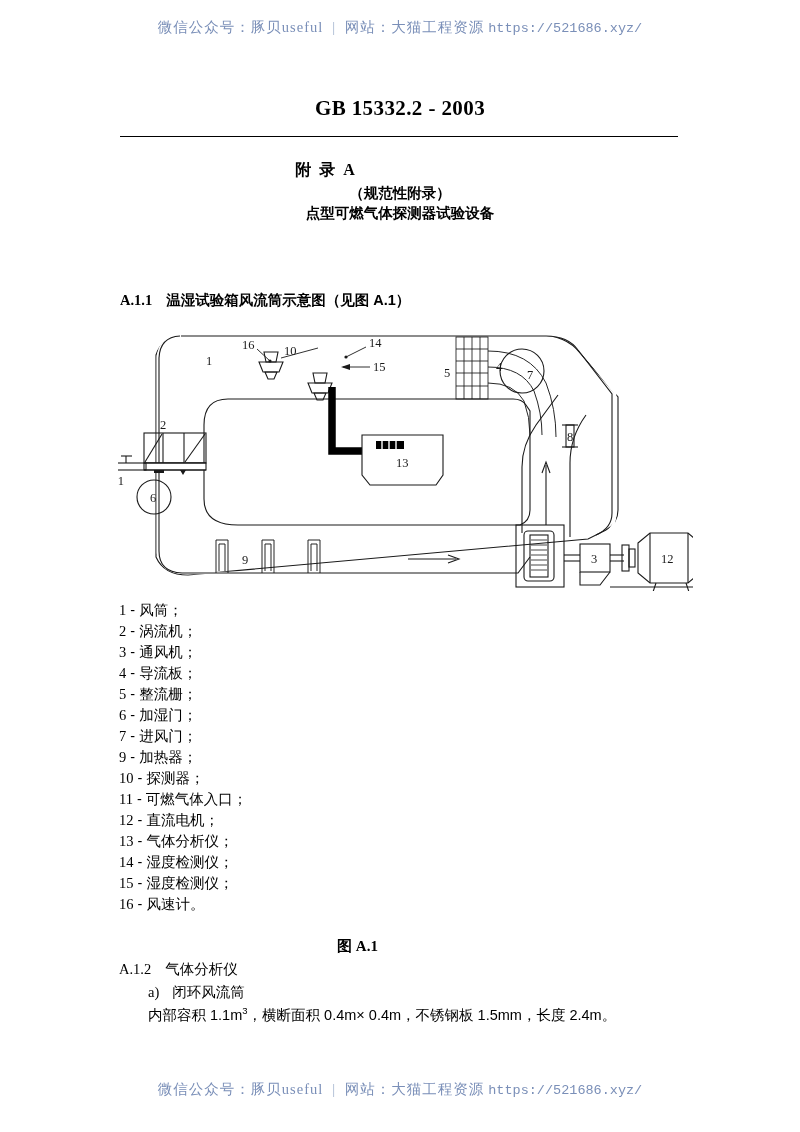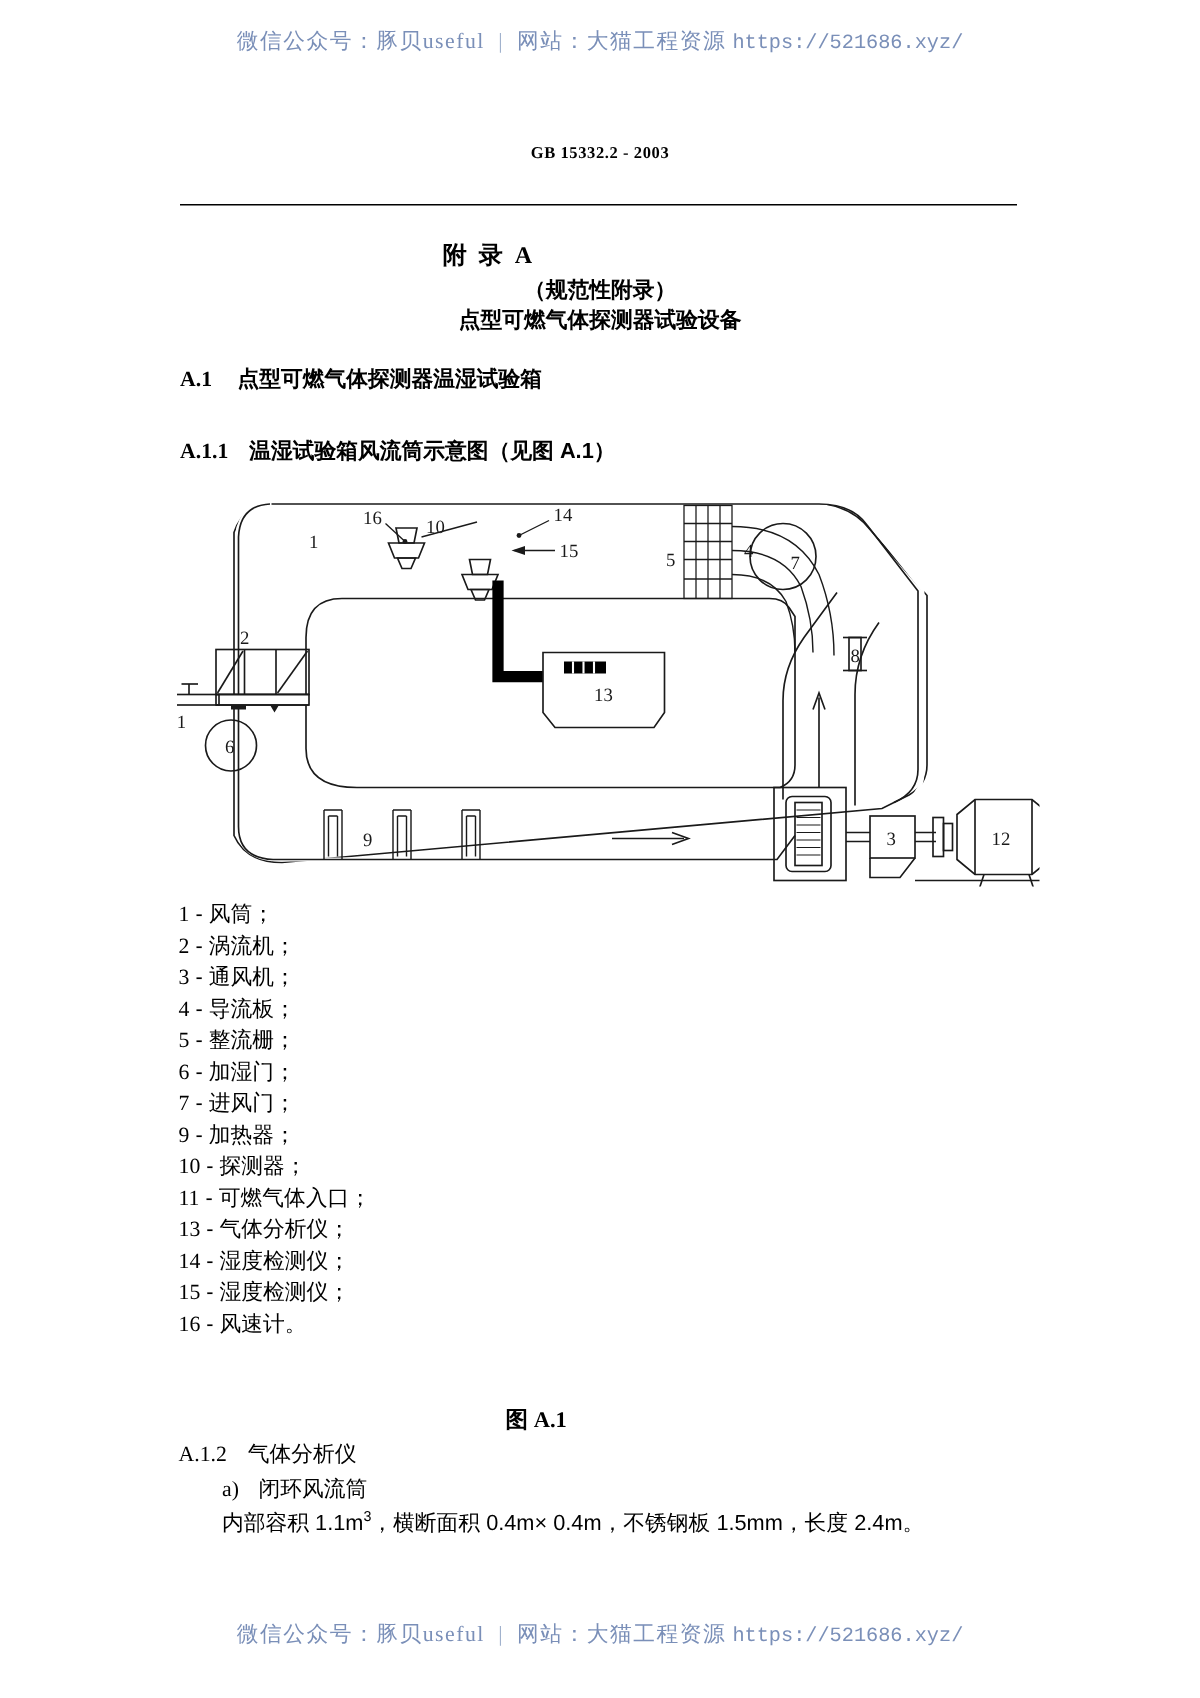--- a/index.html
+++ b/index.html
@@ -51,21 +51,21 @@
   .watermark .wm-lbl { letter-spacing: 1px; text-align: center; }
 
   
   .doc-number {
     position: absolute;
     left: 0;
     top: 96px;
     width: 800px;
     text-align: center;
     font-weight: bold;
-    font-size: 11px;
+    font-size: 21px;
     letter-spacing: .4px;
   }
   .head-rule {
     position: absolute;
     left: 120px;
     top: 136px;
     width: 558px;
     height: 0;
     border-top: 1.4px solid #000;
   }
@@ -190,23 +190,20 @@
     <span class="wm-lbl">微信公众号：</span><span class="wm-lbl">豚贝useful</span><span class="wm-sep">|</span><span class="wm-lbl">网站：</span><span class="wm-lbl">大猫工程资源</span>&nbsp;<span class="wm-url">https://521686.xyz/</span>
   </div>
 
   <div class="doc-number">GB 15332.2 - 2003</div>
   <div class="head-rule"></div>
 
   <div class="annex-title">附 录 A</div>
   <div class="annex-sub">（规范性附录）</div>
   <div class="annex-subject">点型可燃气体探测器试验设备</div>
 
-  <div class="clause" id="clause-a1">
-    <span class="num">A.1</span><span class="gap-a"></span><span>点型可燃气体探测器温湿试验箱</span>
-  </div>
   <div class="clause" id="clause-a11">
     <span class="num">A.1.1</span><span class="gap-b"></span><span>温湿试验箱风流筒示意图（见图 A.1）</span>
   </div>
 
   <div class="figure-wrap">
     <svg width="575" height="266" viewBox="0 0 575 266" xmlns="http://www.w3.org/2000/svg" fill="none" stroke="#1a1a1a" stroke-width="1.1" font-family="Liberation Serif, DejaVu Serif, serif" font-size="12.5">
 
       <path d="M 63 10 L 420 10 Q 448 10 462 28 L 500 72
                L 500 185 Q 500 198 488 205 L 470 214
                L 70 250 Q 46 250 38 232 L 38 30 Q 44 12 63 10 Z"></path>
@@ -391,20 +388,21 @@
     <div class="legend-item"><span class="lg-n">1</span> - <span>风筒；</span></div>
     <div class="legend-item"><span class="lg-n">2</span> - <span>涡流机；</span></div>
     <div class="legend-item"><span class="lg-n">3</span> - <span>通风机；</span></div>
     <div class="legend-item"><span class="lg-n">4</span> - <span>导流板；</span></div>
     <div class="legend-item"><span class="lg-n">5</span> - <span>整流栅；</span></div>
     <div class="legend-item"><span class="lg-n">6</span> - <span>加湿门；</span></div>
     <div class="legend-item"><span class="lg-n">7</span> - <span>进风门；</span></div>
     <div class="legend-item"><span class="lg-n">9</span> - <span>加热器；</span></div>
     <div class="legend-item"><span class="lg-n">10</span> - <span>探测器；</span></div>
     <div class="legend-item"><span class="lg-n">11</span> - <span>可燃气体入口；</span></div>
+    <div class="legend-item"><span class="lg-n">12</span> - <span>直流电机；</span></div>
     <div class="legend-item"><span class="lg-n">13</span> - <span>气体分析仪；</span></div>
     <div class="legend-item"><span class="lg-n">14</span> - <span>湿度检测仪；</span></div>
     <div class="legend-item"><span class="lg-n">15</span> - <span>湿度检测仪；</span></div>
     <div class="legend-item"><span class="lg-n">16</span> - <span>风速计。</span></div>
   </div>
 
   <div class="fig-caption">图 A.1</div>
 
   <div class="para" id="para-a12">
     <span class="serif">A.1.2</span><span class="gap-c"></span><span>气体分析仪</span>

